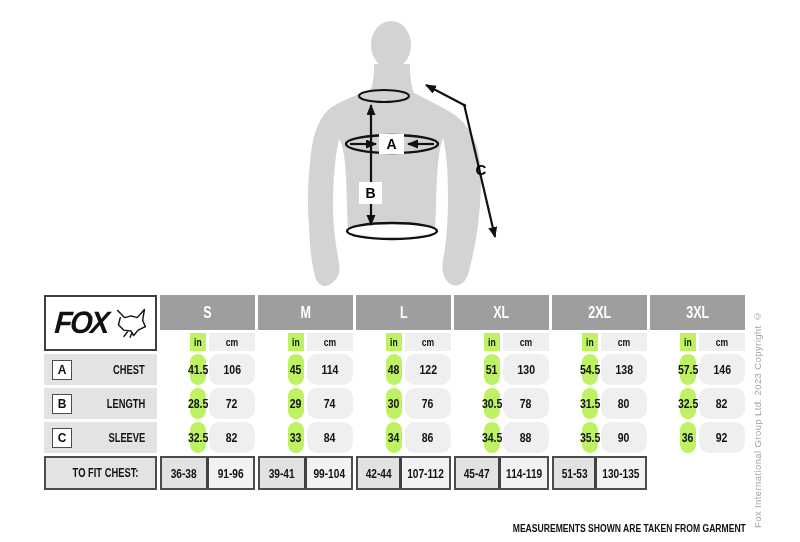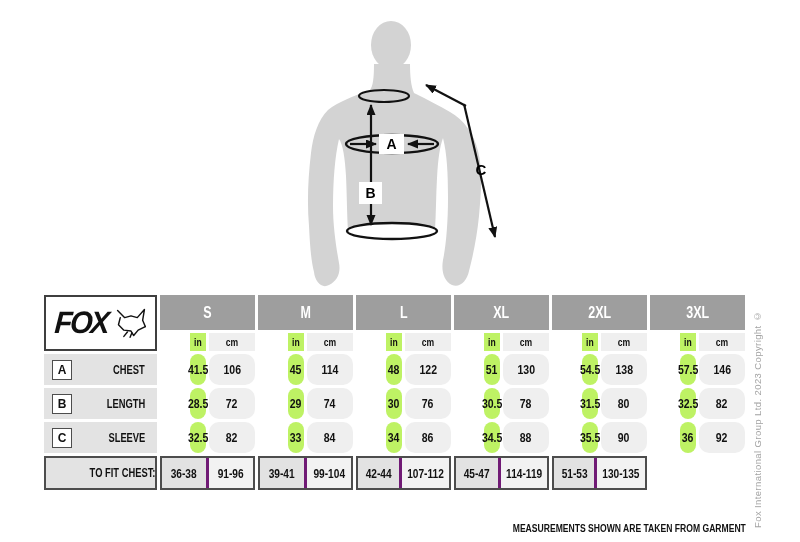--- a/index.html
+++ b/index.html
@@ -34,22 +34,22 @@
   .unit{display:flex;align-items:center;justify-content:center;font-size:11px;}
   .cell{display:flex;align-items:center;justify-content:center;font-size:13.5px;border-radius:10px;}
   .bg-in{background:#bef264;margin-left:30px;}
   .bg-cm{background:#efefef;text-align:center;}
   .row-label{background:#e3e3e3;display:flex;align-items:center;justify-content:space-between;
              padding:0 12px 0 8px;font-size:12px;}
   .key-badge{width:20px;height:20px;background:#fff;border:1.5px solid #4d4d4d;
              display:flex;align-items:center;justify-content:center;
              font-size:12px;font-weight:bold;box-sizing:border-box;}
   .fit-label{background:#e3e3e3;border:2px solid #4d4d4d;display:flex;align-items:center;
-             justify-content:flex-end;padding-right:0;font-size:12px;}
-  .fit-pair{grid-column:span 2;border:2px solid #4d4d4d;background:#701a75;
+             justify-content:flex-end;padding-right:17px;font-size:12px;}
+  .fit-pair{grid-column:span 2;border:2px solid #4d4d4d;background:#404040;
             display:flex;gap:3px;}
   .fit-pair>div{flex:1;display:flex;align-items:center;justify-content:center;font-size:13px;}
   .fit-in{background:#e2e2e2;}
   .fit-cm{background:#f2f2f2;}
 </style>
 </head>
 <body>
 
 <div id="page">
 

